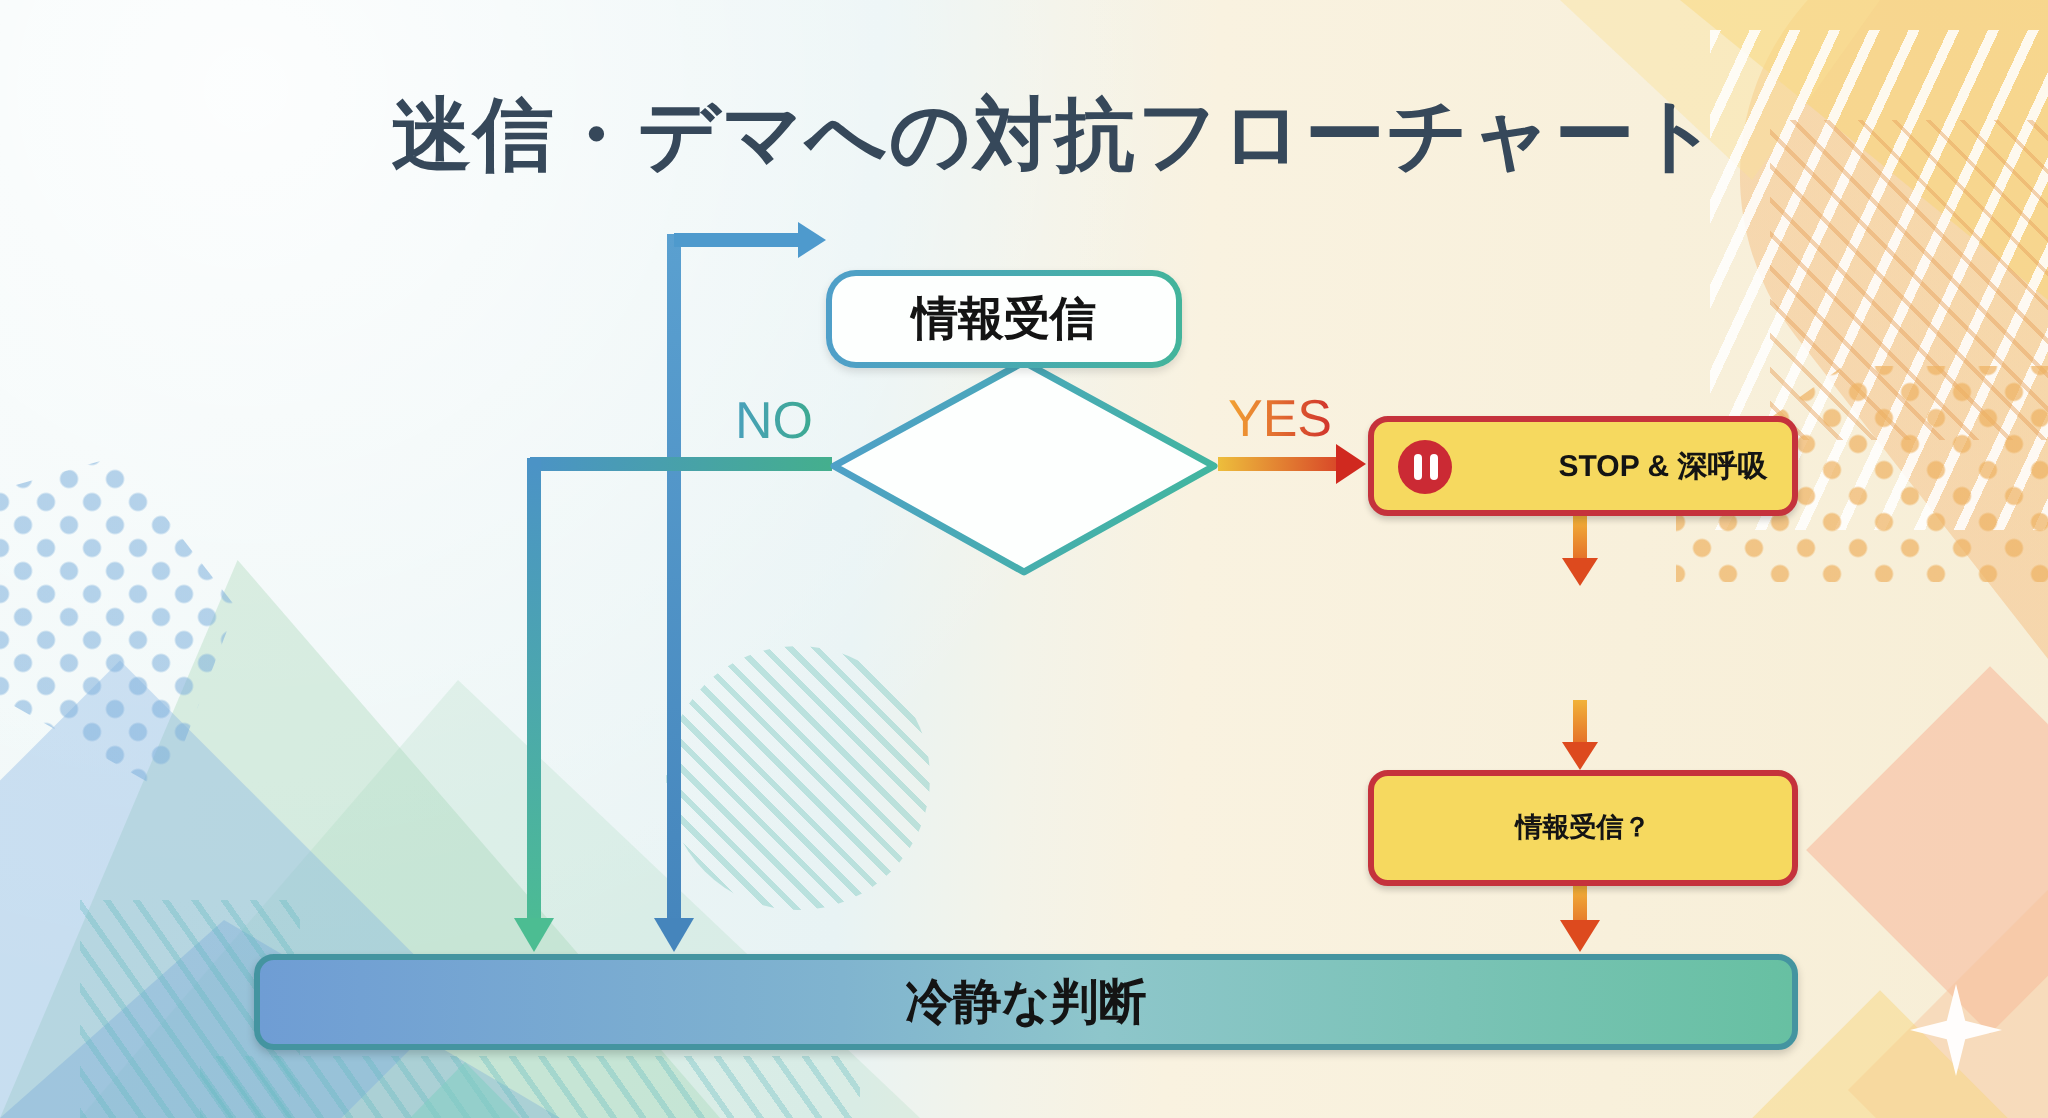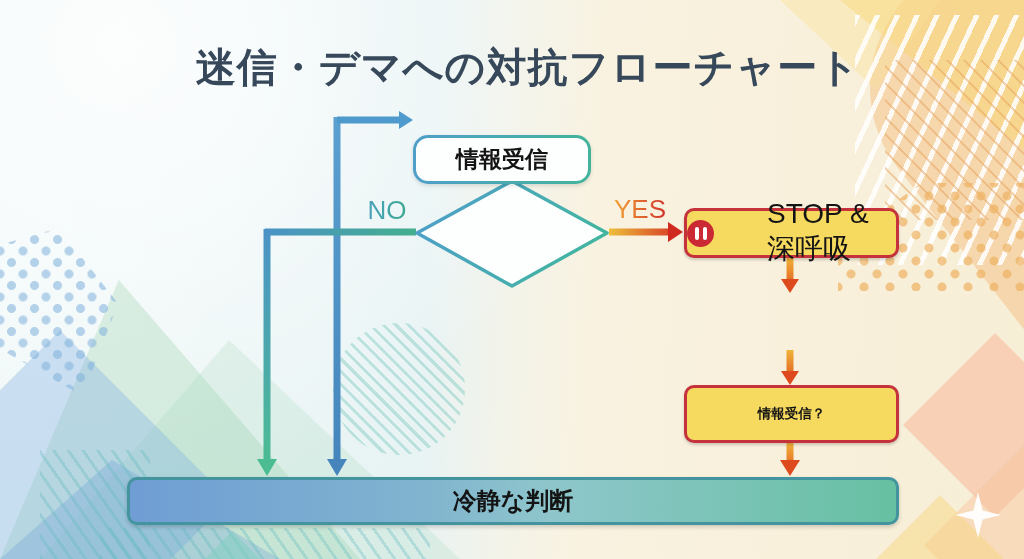--- a/index.html
+++ b/index.html
@@ -72,21 +72,21 @@
   .diamond-label{left:417px;top:181px;width:190px;height:105px;display:flex;align-items:center;
     justify-content:center;font-size:22px;font-weight:800;color:#141414;}
   .branch-label{font-size:26px;font-weight:400;-webkit-background-clip:text;background-clip:text;color:transparent;}
   .label-no{left:363px;top:195px;width:48px;text-align:center;
     background-image:linear-gradient(90deg,#4b9fc0,#3bab8c);}
   .label-yes{left:614px;top:194px;width:56px;text-align:left;
     background-image:linear-gradient(90deg,#f2a233,#ce2a2c);}
   .warn-box{left:684px;width:215px;background:#f6d95f;border:3px solid #c5323c;border-radius:10px;
     display:flex;align-items:center;justify-content:center;color:#141414;
     box-shadow:0 2px 3px rgba(0,0,0,0.18);}
-  .stop-box{top:208px;height:50px;font-size:28px;font-weight:400;gap:44px;}
+  .stop-box{top:208px;height:50px;font-size:15px;font-weight:700;gap:44px;}
   .pause-badge{width:27px;height:27px;border-radius:50%;background:#cb2a34;display:flex;gap:4px;
     align-items:center;justify-content:center;margin-right:9px;flex:0 0 auto;}
   .pbar{width:4px;height:13px;background:#ffffff;border-radius:2px;}
   .two-line{flex-direction:column;line-height:1.15;}
   .evidence-box{top:292px;height:58px;}
   .counter-box{top:385px;height:58px;}
   .wb-title{font-size:20px;font-weight:800;}
   .wb-sub{font-size:13.5px;font-weight:700;}
   .conclusion-bar{left:127px;top:477px;width:772px;height:48px;border:3px solid #4494a0;border-radius:10px;
     background:linear-gradient(90deg,#6f9dd4 0%,#80b4cf 38%,#8ec6cb 55%,#67c0a2 100%);

